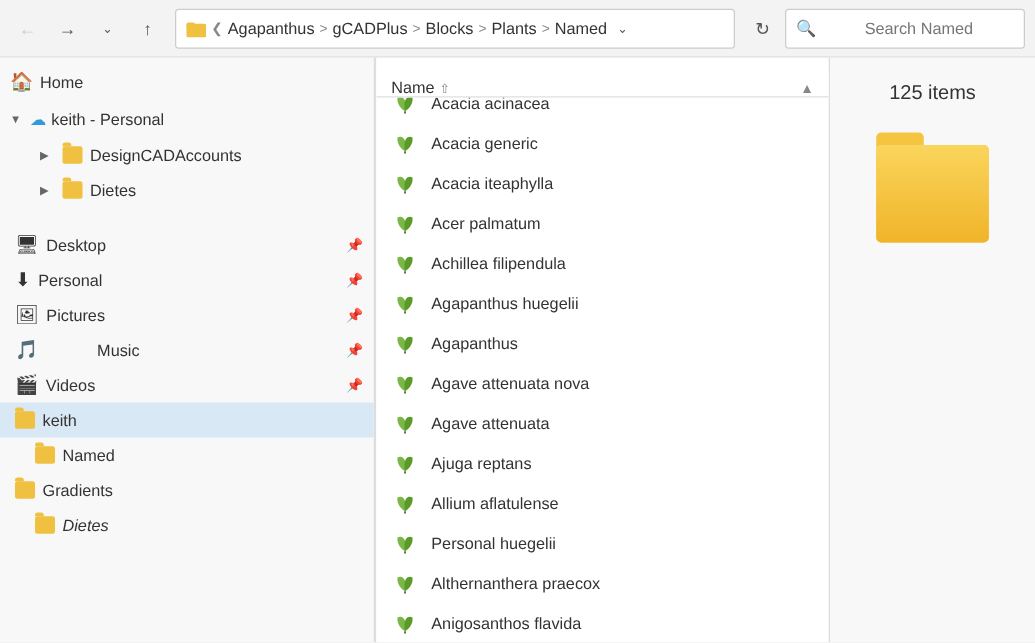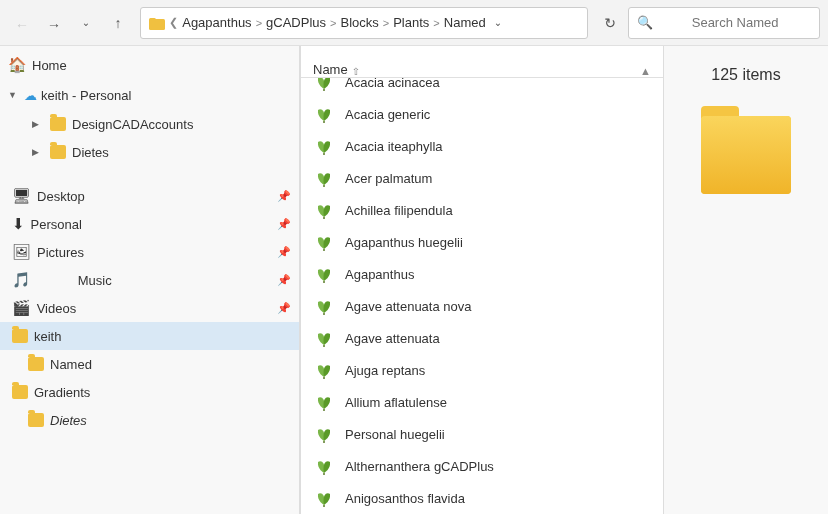--- a/index.html
+++ b/index.html
@@ -477,21 +477,21 @@
             <line x1="11" y1="16" x2="11" y2="18" stroke="#5a7a28" stroke-width="1.5"></line>
           </svg>
           <span>Personal huegelii</span>
         </div>
         <div class="file-item">
           <svg width="22" height="18" viewBox="0 0 22 18">
             <path d="M11 16 C11 16 4 12 5 5 C8 3 13 5 11 16 Z" fill="#7ab648"></path>
             <path d="M11 16 C11 16 18 12 17 5 C14 3 9 5 11 16 Z" fill="#5a9a28"></path>
             <line x1="11" y1="16" x2="11" y2="18" stroke="#5a7a28" stroke-width="1.5"></line>
           </svg>
-          <span>Althernanthera gCADPlus</span>
+          <span>Althernanthera praecox</span>
         </div>
         <div class="file-item">
           <svg width="22" height="18" viewBox="0 0 22 18">
             <path d="M11 16 C11 16 4 12 5 5 C8 3 13 5 11 16 Z" fill="#7ab648"></path>
             <path d="M11 16 C11 16 18 12 17 5 C14 3 9 5 11 16 Z" fill="#5a9a28"></path>
             <line x1="11" y1="16" x2="11" y2="18" stroke="#5a7a28" stroke-width="1.5"></line>
           </svg>
           <span>Anigosanthos flavida</span>
         </div>
       </div>

